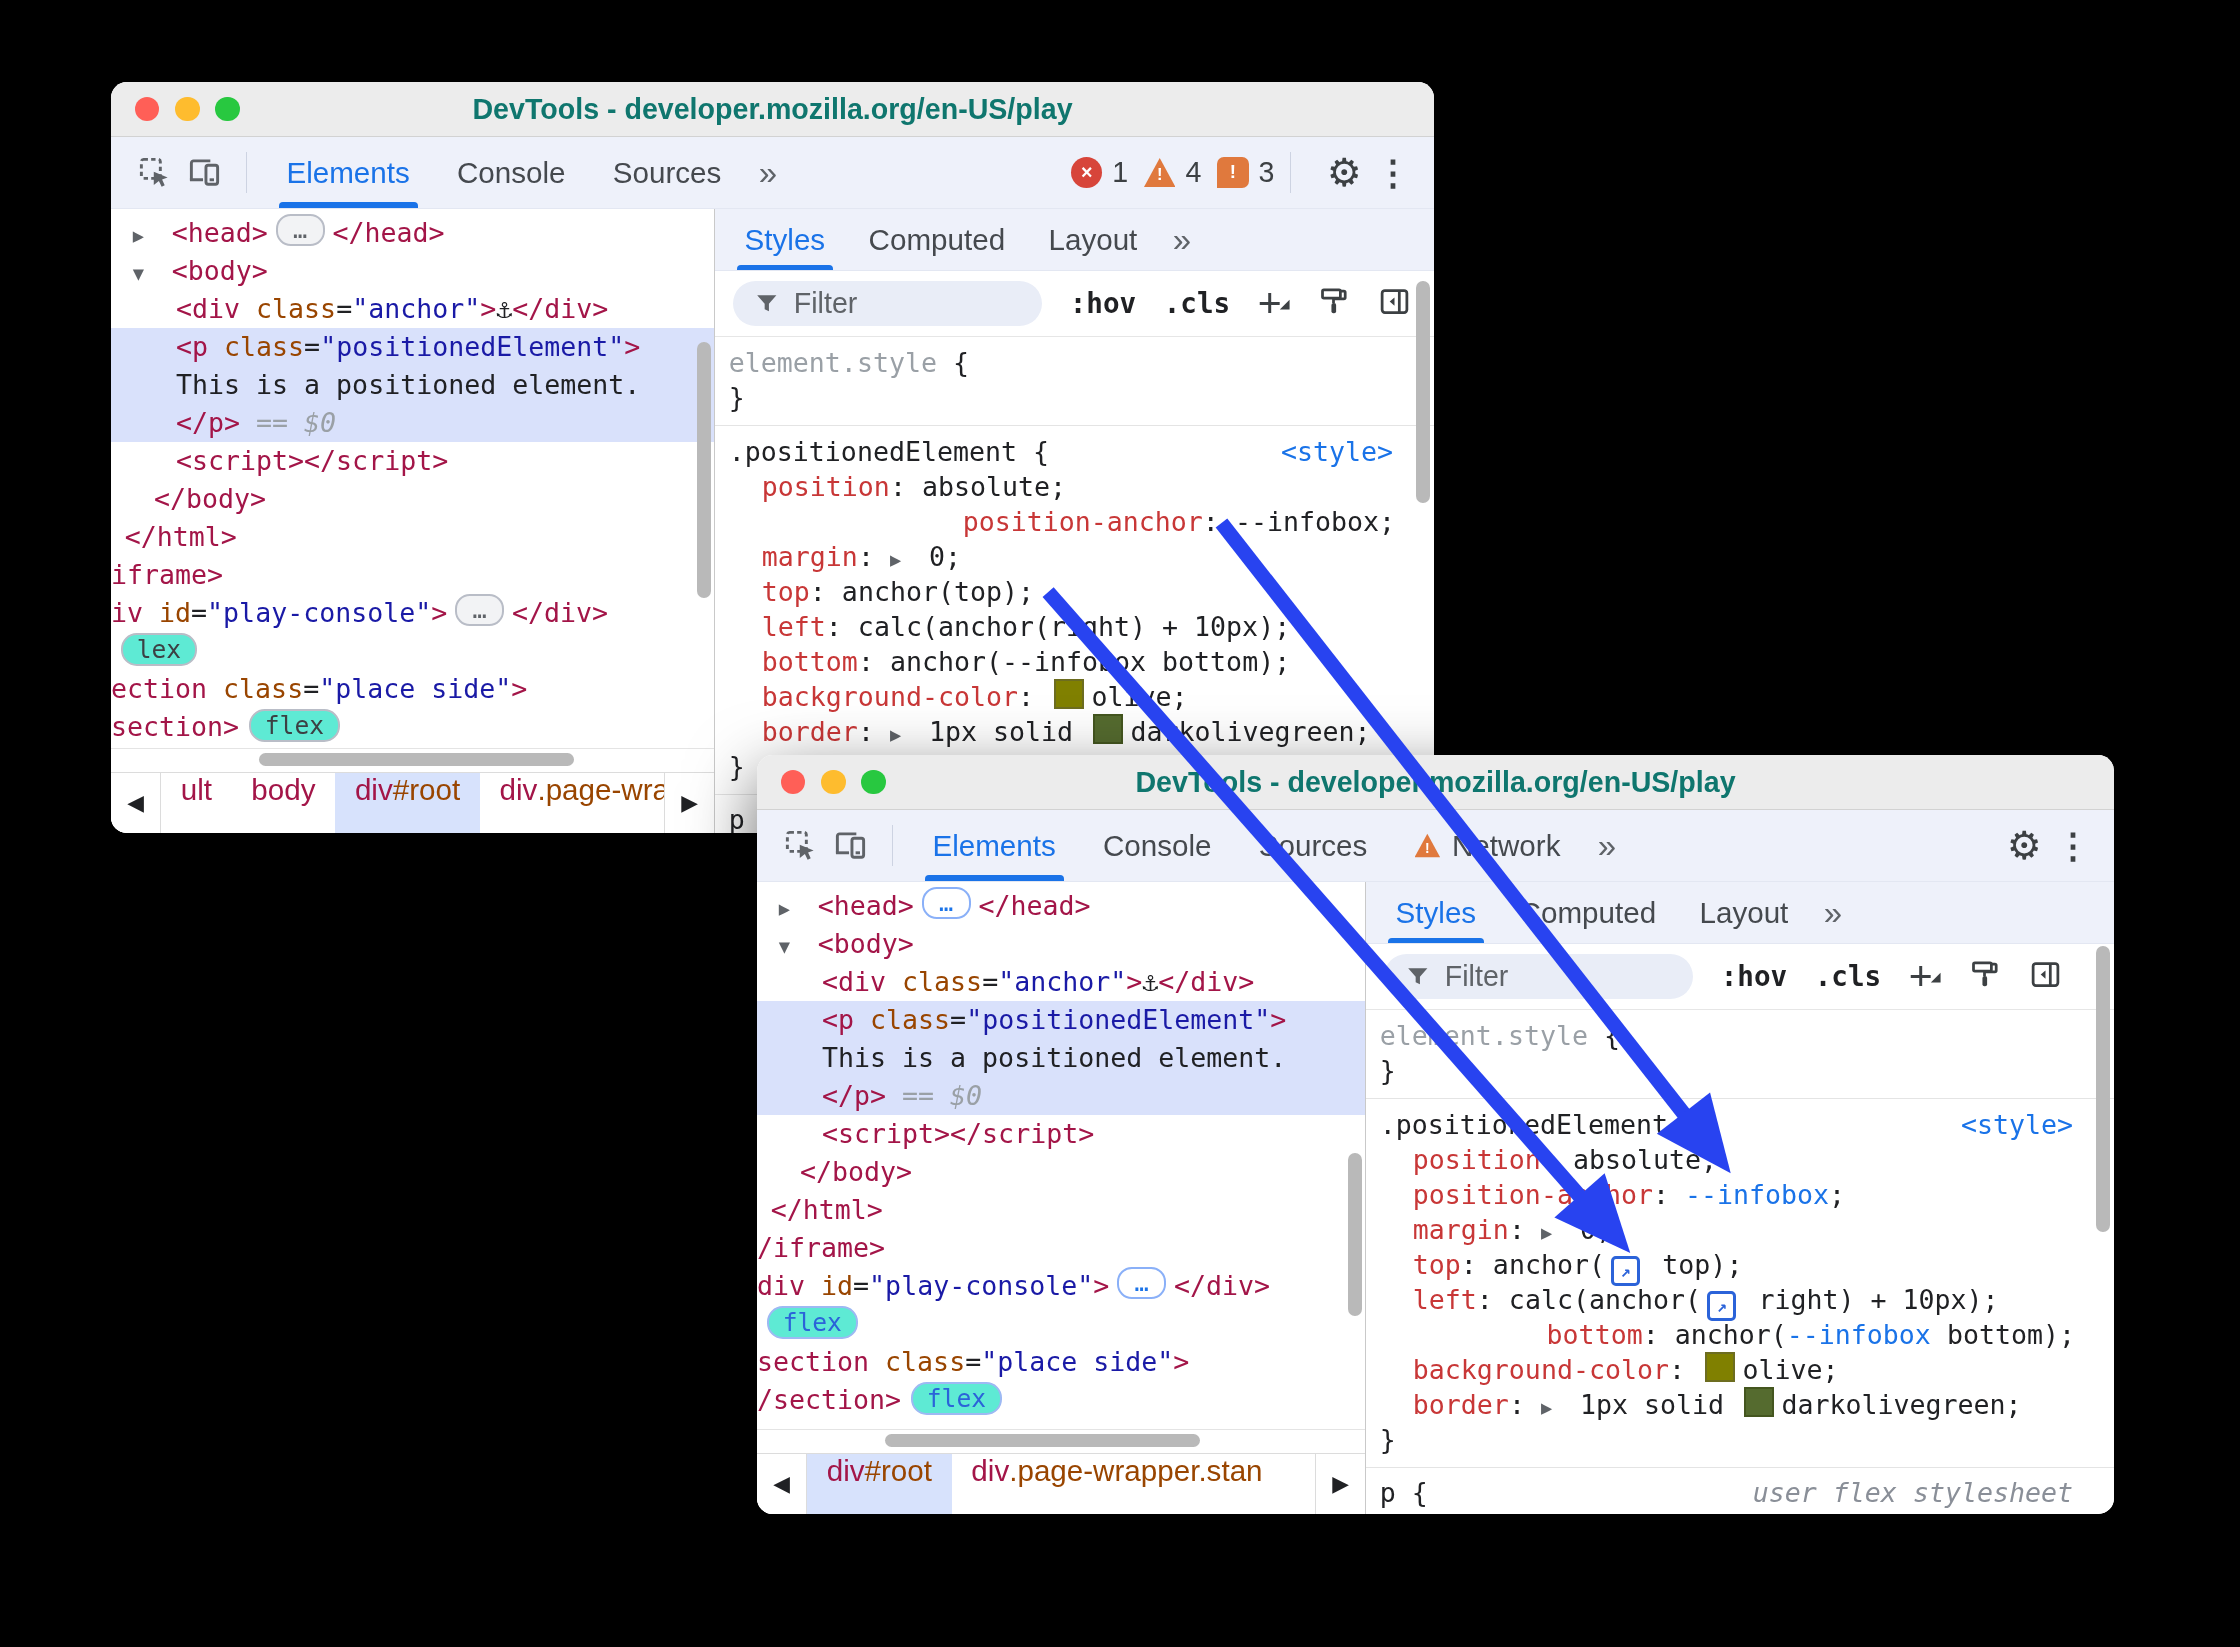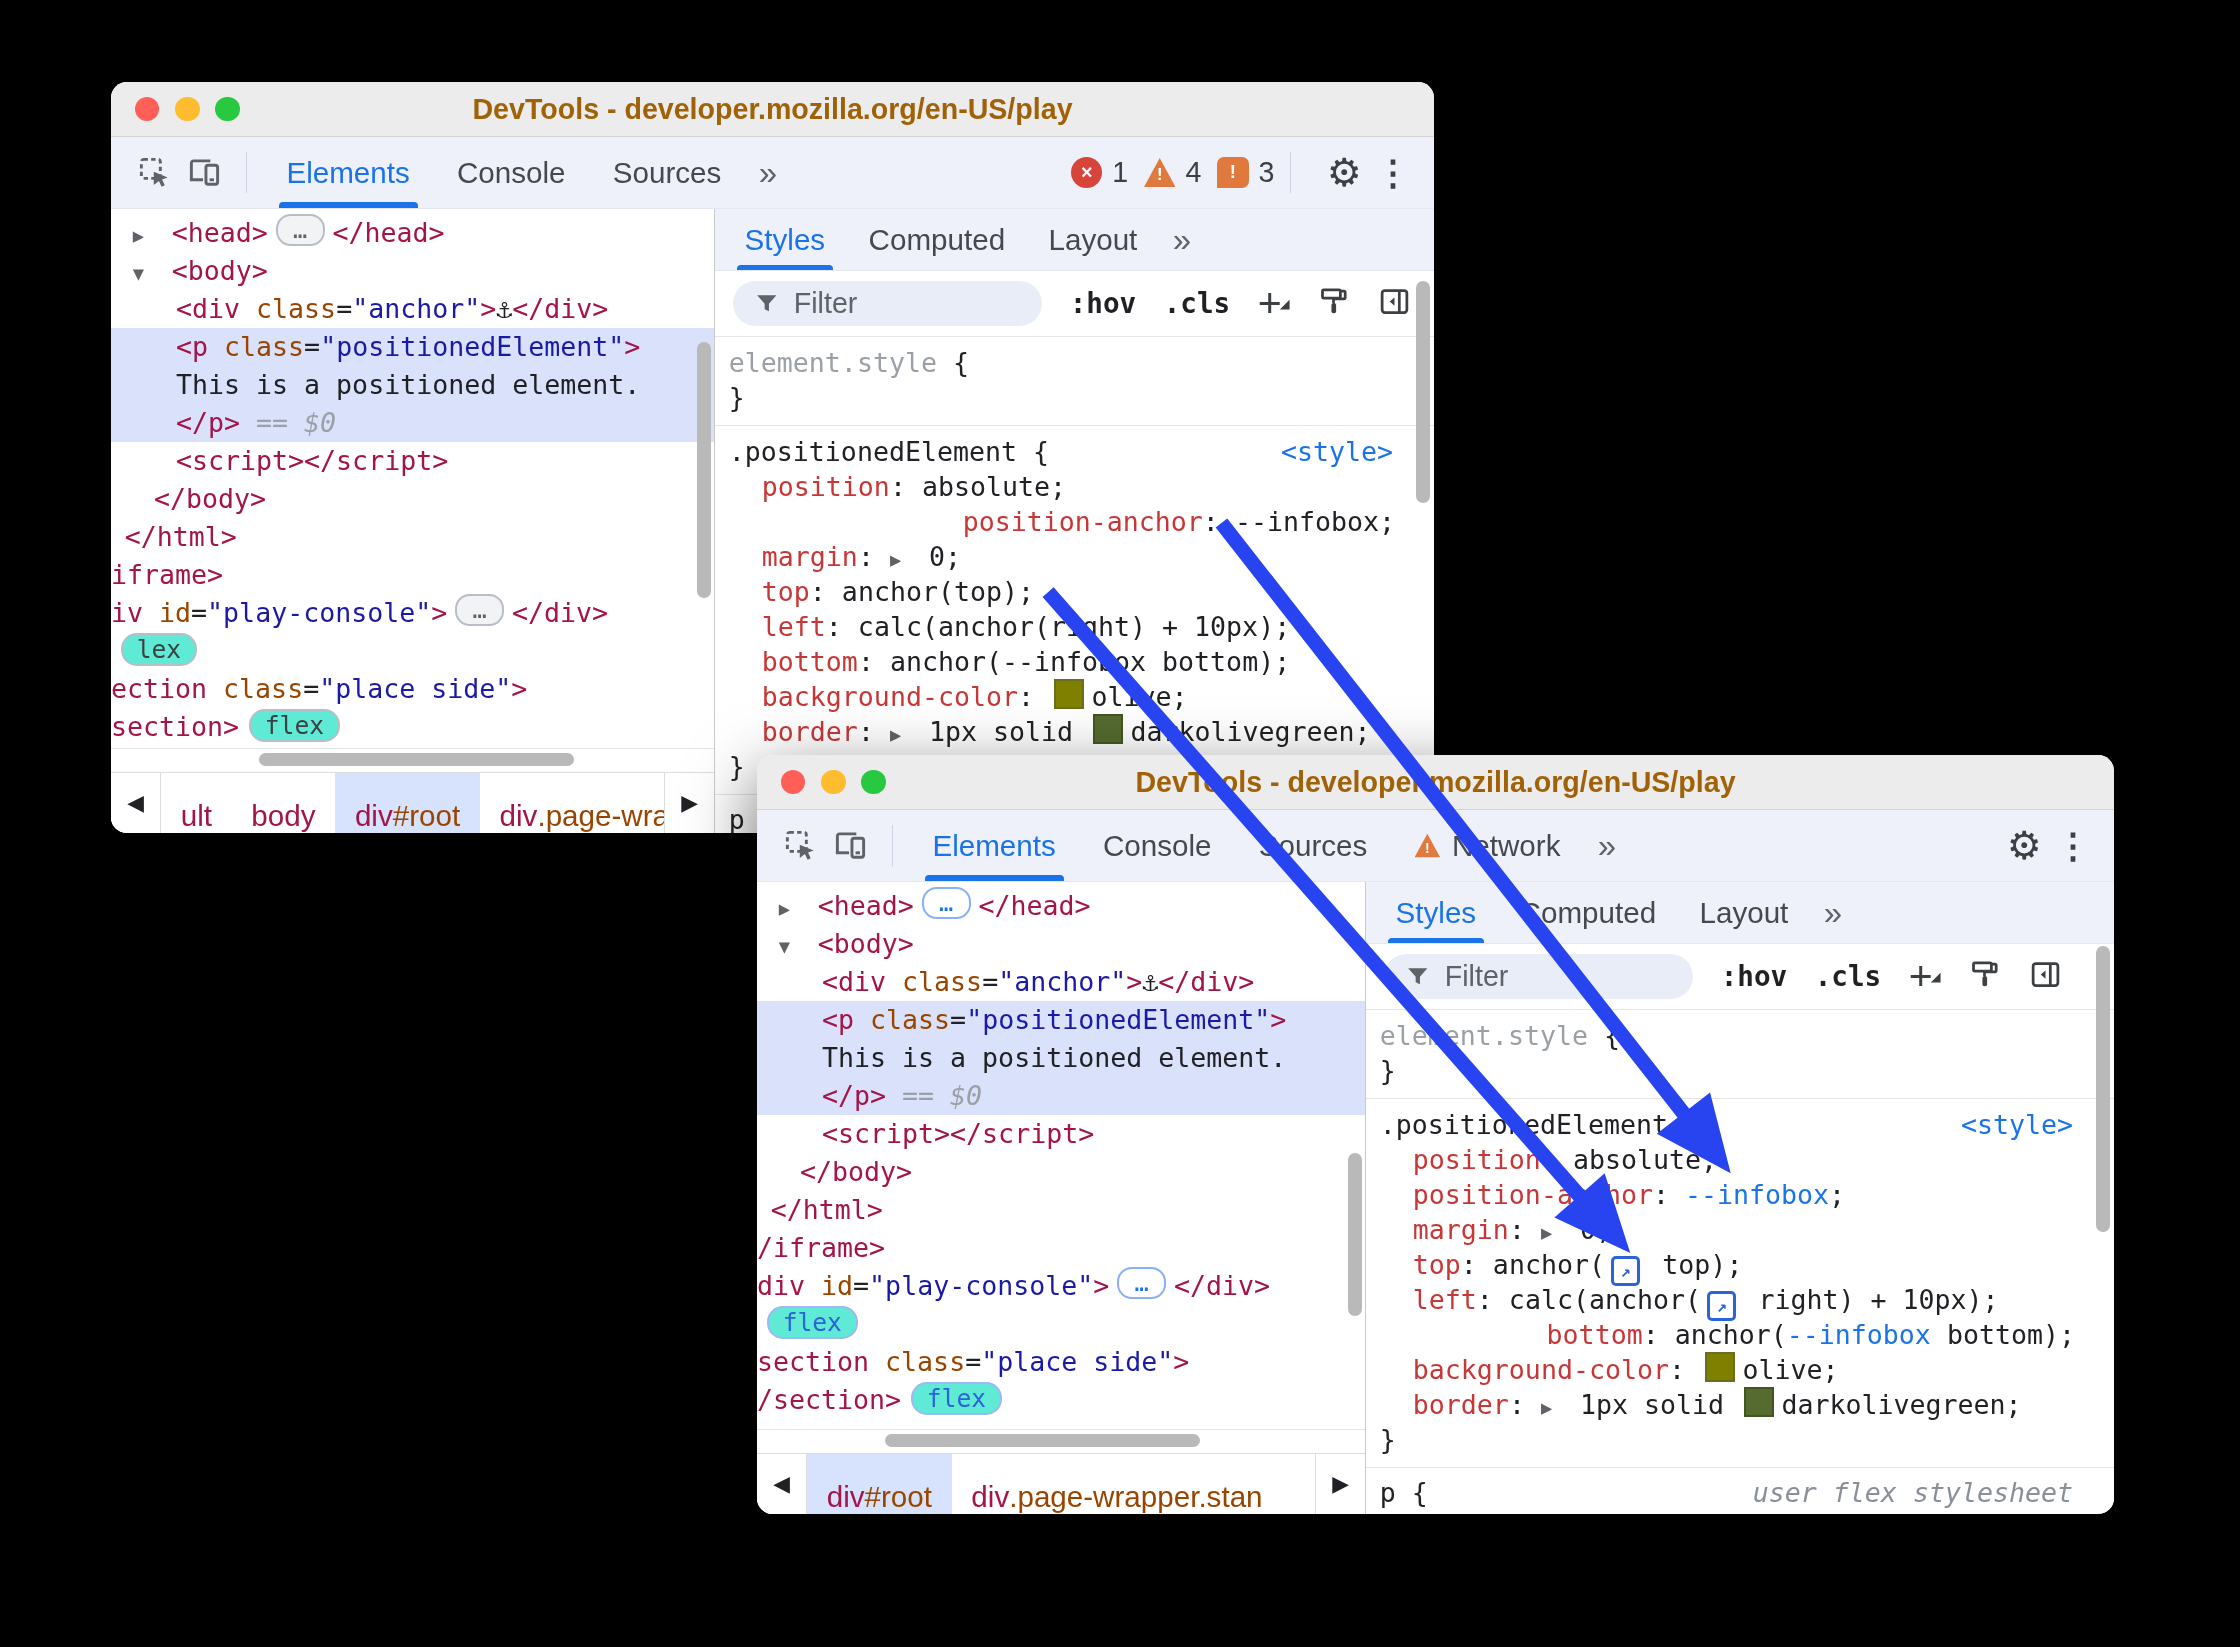--- a/index.html
+++ b/index.html
@@ -14,21 +14,21 @@
   .devtools-window{position:absolute;background:#fff;border-radius:15.8px;overflow:hidden;
     display:flex;flex-direction:column;box-shadow:0 23.6px 69px rgba(0,0,0,.6);}
   .win1{left:111px;top:82px;width:1323px;height:751px;}
   .win2{left:757px;top:755px;width:1357px;height:759px;}
 
   .titlebar{height:54px;background:var(--chrome);border-bottom:1px solid #d2d2d2;
     display:flex;align-items:center;position:relative;flex:none;}
   .traffic{position:absolute;left:23.6px;display:flex;gap:15.8px;}
   .tl{width:24.6px;height:24.6px;border-radius:50%;display:inline-block;}
   .tl.red{background:#ff5f57;} .tl.yellow{background:#febc2e;} .tl.green{background:#28c840;}
-  .title{flex:1;text-align:center;font-size:28.6px;font-weight:bold;color:#a16207;}
+  .title{flex:1;text-align:center;font-size:28.6px;font-weight:bold;color:#0f766e;}
 
   .toolbar{height:71px;background:var(--toolbar);border-bottom:1px solid #e3e7f2;
     display:flex;align-items:center;padding:0 17.7px;flex:none;position:relative;}
   .tbicon{width:43px;height:43px;display:flex;align-items:center;justify-content:center;margin:0 3.9px;}
   .tb-sep{width:1px;height:41px;background:#cdd3e2;margin:0 15.8px;}
   .tabs{display:flex;height:100%;align-items:stretch;}
   .tab{font-size:29.6px;color:#45494e;padding:0 23.6px;display:flex;align-items:center;position:relative;gap:11.8px;}
   .tab.active{color:var(--accent);}
   .tab.active::after{content:"";position:absolute;left:15.8px;right:15.8px;bottom:0;height:5.9px;
     background:var(--accent);border-radius:3.9px 3.9px 0 0;}
@@ -71,21 +71,21 @@
   .hthumb{position:absolute;top:3.9px;height:12.8px;border-radius:6.9px;background:#b9b9b9;}
   .win1 .hthumb{left:148px;width:315px;} .win2 .hthumb{left:128px;width:315px;}
 
   .crumbs{height:60px;border-top:1px solid #dcdcdc;background:#fff;display:flex;align-items:stretch;
     font-size:29.6px;flex:none;}
   .crumb-btn{width:49px;flex:none;display:flex;align-items:center;justify-content:center;
     color:#202124;font-size:21.7px;background:#fff;}
   .crumb-btn.prev{border-right:1px solid #dcdcdc;}
   .crumb-btn.next{border-left:1px solid #dcdcdc;}
   .crumb-strip{flex:1;display:flex;overflow:hidden;white-space:nowrap;}
-  .crumb{display:flex;align-items:flex-end;padding:0 19.7px;flex:none;}
+  .crumb{display:flex;align-items:flex-start;padding:0 19.7px;flex:none;}
   .crumb.sel{background:#d7e2fc;}
 
   .styles-pane{flex:1;display:flex;flex-direction:column;background:#fff;position:relative;min-width:0;}
   .stabs{height:61px;background:var(--toolbar);border-bottom:1px solid #e3e7f2;display:flex;
     align-items:stretch;padding:0 7.9px;font-size:29.6px;color:#45494e;flex:none;}
   .stab{padding:0 21.7px;display:flex;align-items:center;position:relative;}
   .stab.active{color:var(--accent);}
   .stab.active::after{content:"";position:absolute;left:13.8px;right:13.8px;bottom:0;height:4.9px;
     background:var(--accent);border-radius:3.9px 3.9px 0 0;}
   .filter-row{height:65px;display:flex;align-items:center;gap:27.6px;padding:0 17.7px;

